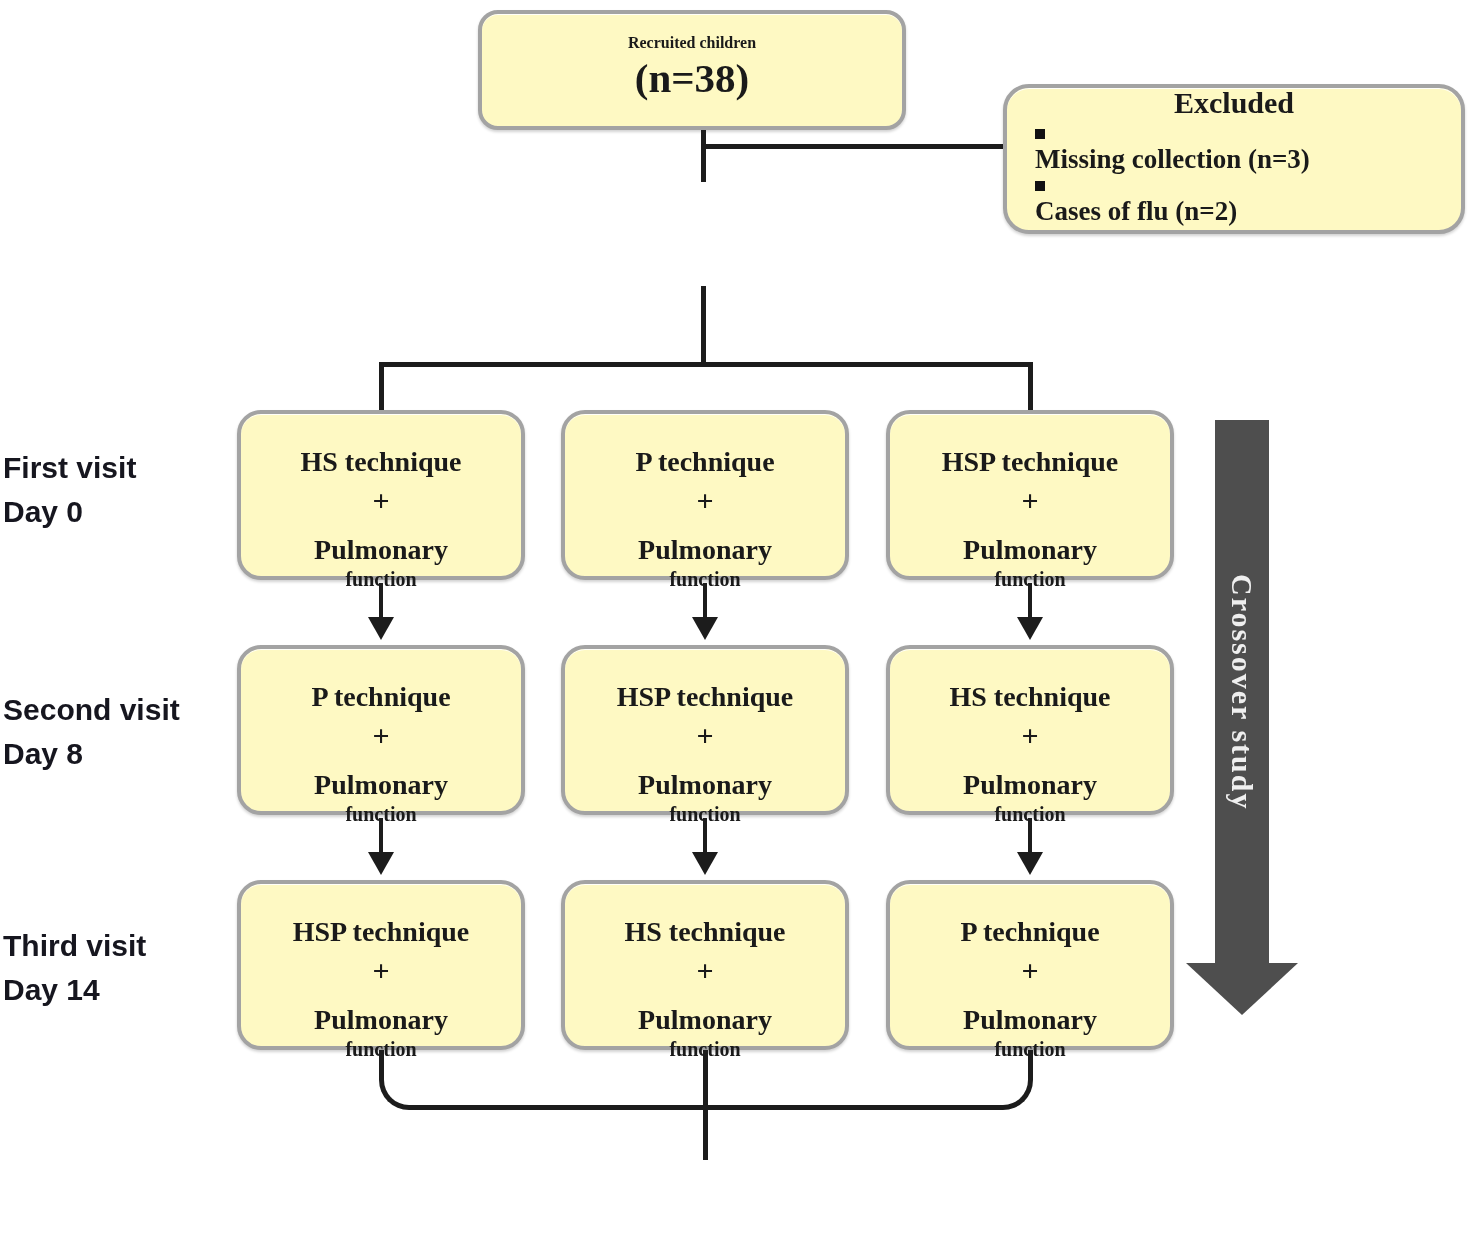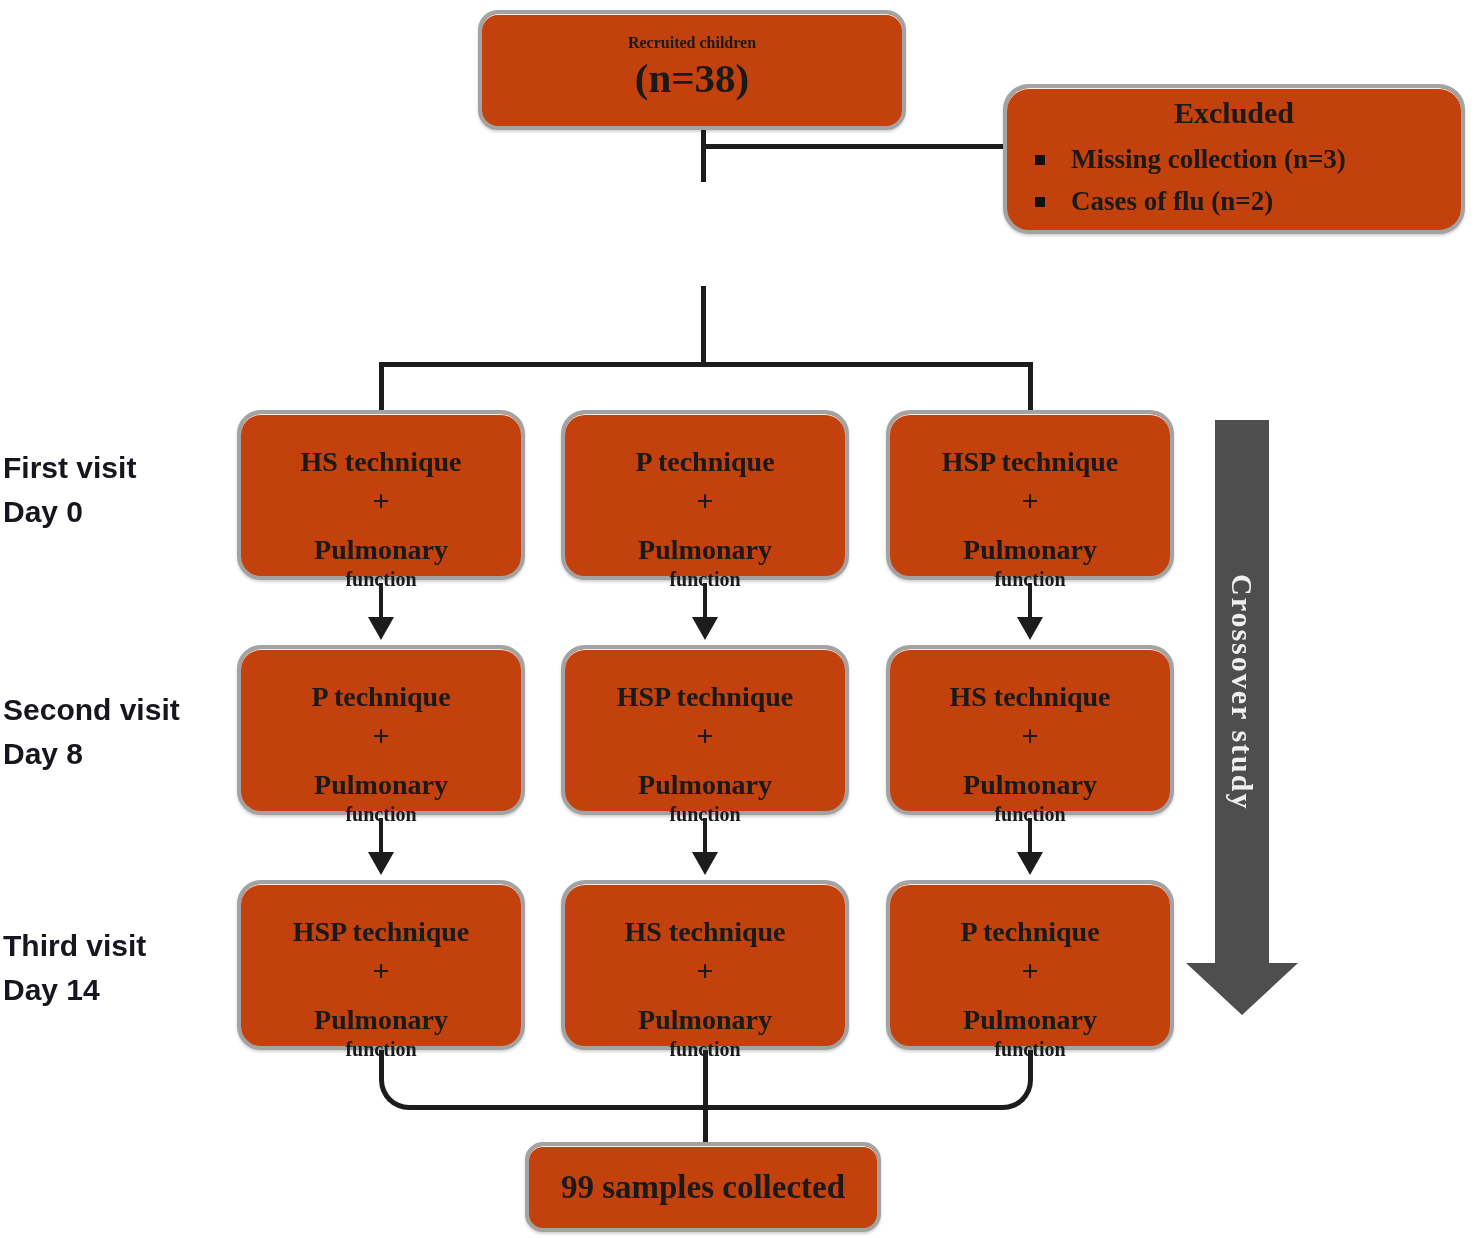--- a/index.html
+++ b/index.html
@@ -7,21 +7,21 @@
     position:relative;
     width:1482px;
     height:1238px;
     background:#ffffff;
     font-family:"Liberation Serif",serif;
     overflow:hidden;
   }
   
   .fbox{
     position:absolute;
-    background:#c2410c;
+    background:#fef9c3;
     border:4px solid #a3a3a3;
     border-radius:24px;
     box-shadow:0 2px 3px rgba(0,0,0,0.18), inset 0 1px 0 rgba(255,255,255,0.9);
     display:flex;
     flex-direction:column;
     align-items:center;
     justify-content:center;
     text-align:center;
     color:#1a1a1a;
     font-weight:bold;
@@ -29,24 +29,25 @@
   }
   .title-line1{font-size:31px;line-height:1.3;}
   .title-line2{font-size:41px;line-height:1.3;}
   .tech-l1{font-size:28px;line-height:1.2;margin-top:47px;}
   .tech-plus{font-size:30px;line-height:1.0;margin:7px 0 16px 0;}
   .tech-l3{font-size:28px;line-height:1.25;}
   .tech-l4{font-size:20px;line-height:1.25;}
   
   .excluded-title{font-size:30px;line-height:1.2;margin-bottom:8px;}
   .excl-item{
-    display:flex;align-items:center;
+    display:flex;align-items:flex-start;
     font-size:27px;line-height:1.55;
     width:100%;padding-left:28px;box-sizing:border-box;
     text-align:left;
+    flex-direction:column;
   }
   .bullet{
     display:inline-block;width:10px;height:10px;background:#111;
     margin-right:26px;flex:0 0 auto;
   }
   
   .vline,.hline{position:absolute;background:#1c1c1c;}
   .elbow{position:absolute;box-sizing:border-box;}
   .elbow-left{border-left:5px solid #1c1c1c;border-bottom:5px solid #1c1c1c;border-bottom-left-radius:30px;}
   .elbow-right{border-right:5px solid #1c1c1c;border-bottom:5px solid #1c1c1c;border-bottom-right-radius:30px;}
@@ -201,17 +202,14 @@
 
   <div class="cross-shaft">
     <div class="cross-text">Crossover study</div>
   </div>
   <div class="cross-head"></div>
 
   <div class="elbow elbow-left" style="left:379px;top:1050px;width:326px;height:60px;"></div>
   <div class="elbow elbow-right" style="left:703px;top:1050px;width:330px;height:60px;"></div>
   <div class="vline" style="left:703px;top:1050px;width:5px;height:110px;"></div>
 
-  <div class="fbox" style="left:525px;top:1142px;width:356px;height:90px;border-radius:18px;font-size:33px;">
-    <div>99 samples collected</div>
-  </div>
 
 </div>
 
 </body></html>

